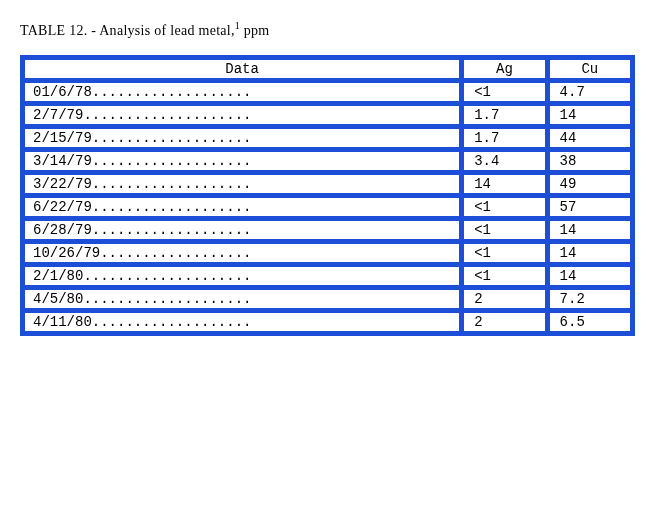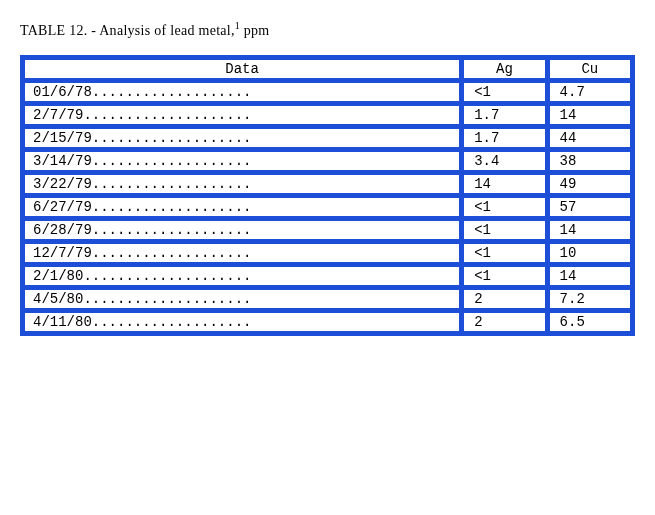--- a/index.html
+++ b/index.html
@@ -118,33 +118,33 @@
         <td class="col-data">3/14/79...................</td>
         <td class="col-ag">3.4</td>
         <td class="col-cu">38</td>
       </tr>
       <tr>
         <td class="col-data">3/22/79...................</td>
         <td class="col-ag">14</td>
         <td class="col-cu">49</td>
       </tr>
       <tr>
-        <td class="col-data">6/27/79...................</td>
+        <td class="col-data">6/22/79...................</td>
         <td class="col-ag">&lt;1</td>
         <td class="col-cu">57</td>
       </tr>
       <tr>
         <td class="col-data">6/28/79...................</td>
         <td class="col-ag">&lt;1</td>
         <td class="col-cu">14</td>
       </tr>
       <tr>
-        <td class="col-data">12/7/79...................</td>
+        <td class="col-data">10/26/79..................</td>
         <td class="col-ag">&lt;1</td>
-        <td class="col-cu">10</td>
+        <td class="col-cu">14</td>
       </tr>
       <tr>
         <td class="col-data">2/1/80....................</td>
         <td class="col-ag">&lt;1</td>
         <td class="col-cu">14</td>
       </tr>
       <tr>
         <td class="col-data">4/5/80....................</td>
         <td class="col-ag">2</td>
         <td class="col-cu">7.2</td>

